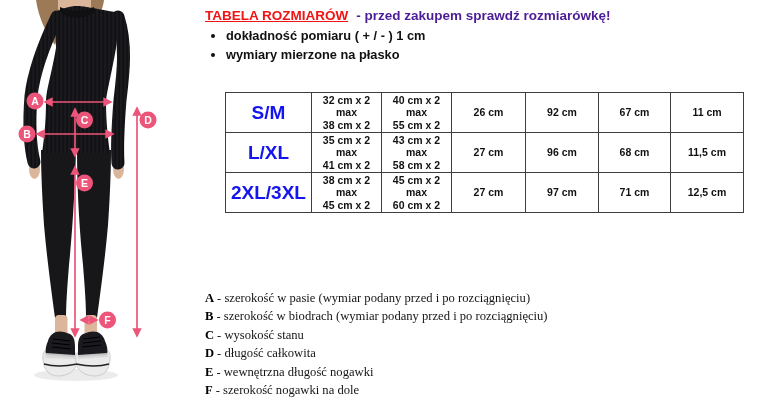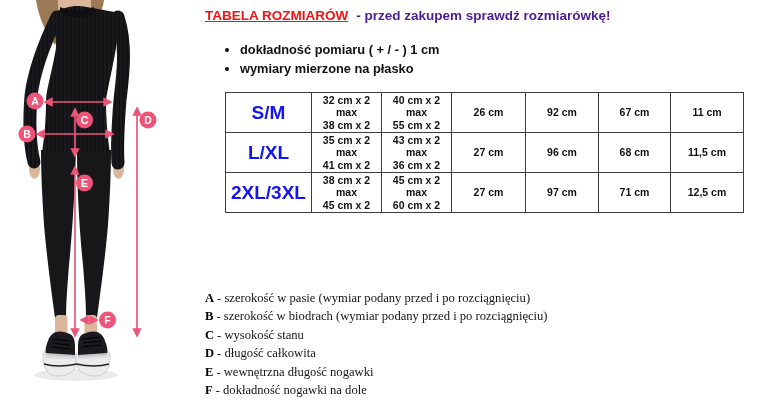--- a/index.html
+++ b/index.html
@@ -6,21 +6,21 @@
   .page{position:relative;width:768px;height:411px;background:#ffffff;overflow:hidden;
         font-family:"Liberation Sans",sans-serif;color:#111;}
 
   
   .figure{position:absolute;left:0;top:0;width:200px;height:411px;}
 
   
   .title{position:absolute;left:205px;top:8px;font-size:13.5px;font-weight:700;white-space:nowrap;}
   .title .hl{color:var(--accent_red,#f01414);text-decoration:underline;}
   .title .rest{margin-left:8px;color:#4c1d95;}
-  .notes{position:absolute;left:207px;top:27px;margin:14px;padding-left:19px;
+  .notes{position:absolute;left:207px;top:27px;margin:0;padding-left:19px;
          font-size:12.8px;font-weight:700;color:#111;}
   .notes li{line-height:18.5px;}
 
   
   table.size{position:absolute;left:225px;top:92px;width:518px;
              border-collapse:collapse;table-layout:fixed;}
   .size th,.size td{border:1px solid var(--table_border,#3e3e3e);
              text-align:center;vertical-align:middle;padding:0;}
   .size .hrow{height:38px;}
   .size .drow{height:40px;}
@@ -171,21 +171,21 @@
         <td>67 cm</td>
         <td>11 cm</td>
       </tr>
       <tr class="drow">
         <th class="sizeh">L/XL</th>
         <td class="pre">35 cm x 2
 max
 41 cm x 2</td>
         <td class="pre">43 cm x 2
 max
-36 cm x 2</td>
+58 cm x 2</td>
         <td>27 cm</td>
         <td>96 cm</td>
         <td>68 cm</td>
         <td>11,5 cm</td>
       </tr>
       <tr class="drow">
         <th class="sizeh">2XL/3XL</th>
         <td class="pre">38 cm x 2
 max
 45 cm x 2</td>
@@ -199,16 +199,16 @@
       </tr>
     </tbody>
   </table>
 
   <div class="legend">
     <div class="lrow"><b>A</b><span>- szerokość w pasie (wymiar podany przed i po rozciągnięciu)</span></div>
     <div class="lrow"><b>B</b><span>- szerokość w biodrach (wymiar podany przed i po rozciągnięciu)</span></div>
     <div class="lrow"><b>C</b><span>- wysokość stanu</span></div>
     <div class="lrow"><b>D</b><span>- długość całkowita</span></div>
     <div class="lrow"><b>E</b><span>- wewnętrzna długość nogawki</span></div>
-    <div class="lrow"><b>F</b><span>- dokładność nogawki na dole</span></div>
+    <div class="lrow"><b>F</b><span>- szerokość nogawki na dole</span></div>
   </div>
 
 </div>
 
 </body></html>

